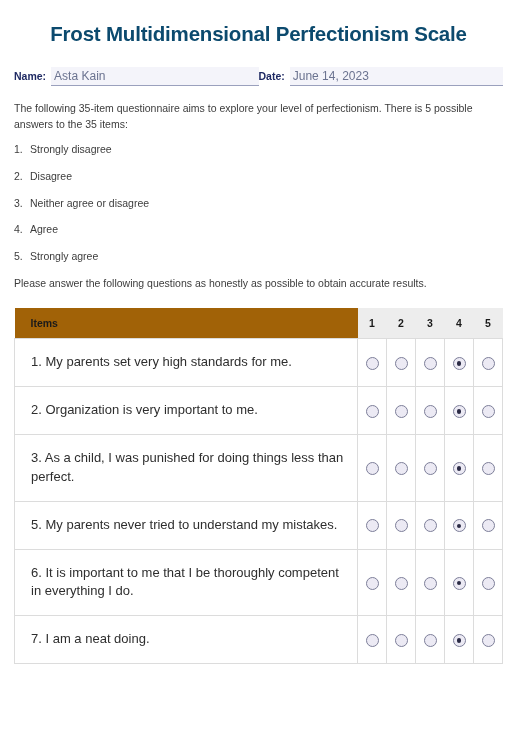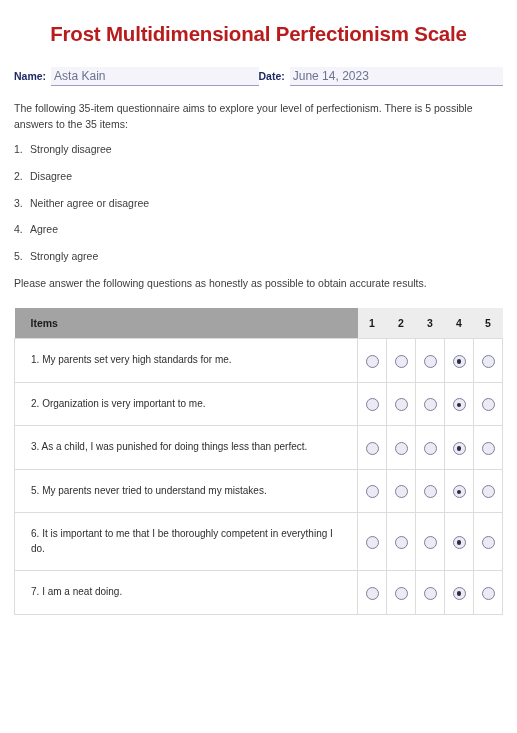--- a/index.html
+++ b/index.html
@@ -18,21 +18,21 @@
     width: 517px;
     height: 733px;
     box-sizing: border-box;
     padding: 0;
     position: relative;
   }
   .title {
     text-align: center;
     font-size: 20.5px;
     font-weight: bold;
-    color: #b91c1c;
+    color: #0c4a6e;
     letter-spacing: -0.2px;
     margin: 22px 0 0 0;
     padding: 0 10px;
     line-height: 1.2;
   }
   .meta-row {
     display: flex;
     align-items: flex-end;
     margin: 20px 14px 0 14px;
     gap: 0;
@@ -94,40 +94,40 @@
     line-height: 1.5;
     color: #3c3c3c;
   }
   table.scale {
     margin: 17px 14px 0 14px;
     width: 489px;
     border-collapse: collapse;
     table-layout: fixed;
   }
   table.scale th.items-head {
-    background: #a3a3a3;
+    background: #a16207;
     text-align: left;
     font-size: 10.5px;
     font-weight: bold;
     color: #1a1a1a;
     padding: 9px 0 9px 16px;
     border: none;
   }
   table.scale th.num-head {
     background: #ededed;
     text-align: center;
     font-size: 10.5px;
     font-weight: bold;
     color: #1a1a1a;
     padding: 9px 0;
     border: none;
     width: 29px;
   }
   table.scale td.item-cell {
-    font-size: 10px;
+    font-size: 13px;
     color: #2e2e2e;
     line-height: 1.45;
     padding: 14px 12px 14px 16px;
     border: 1px solid #dcdcdc;
     border-left: 1px solid #dcdcdc;
     vertical-align: middle;
   }
   table.scale td.radio-cell {
     border: 1px solid #dcdcdc;
     text-align: center;

